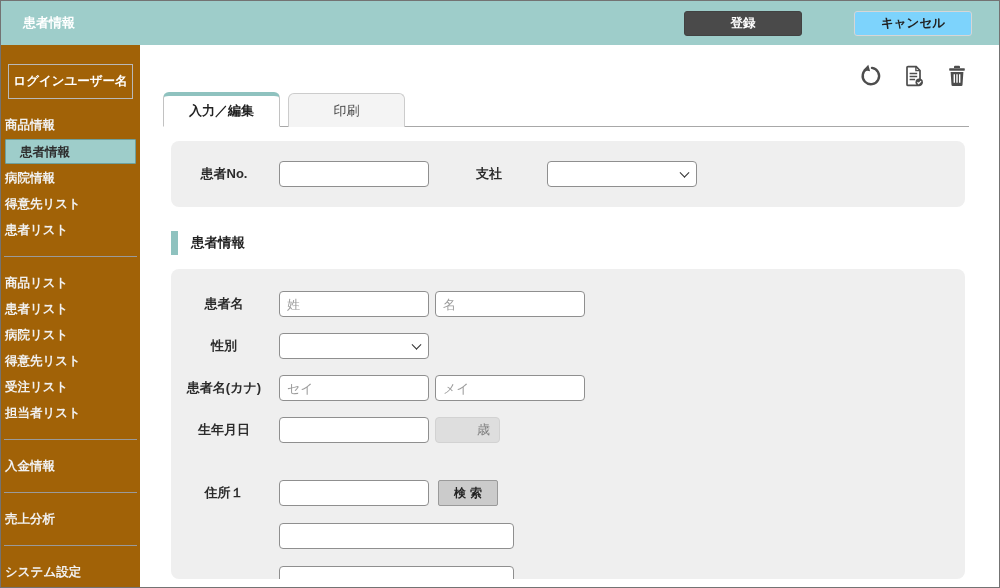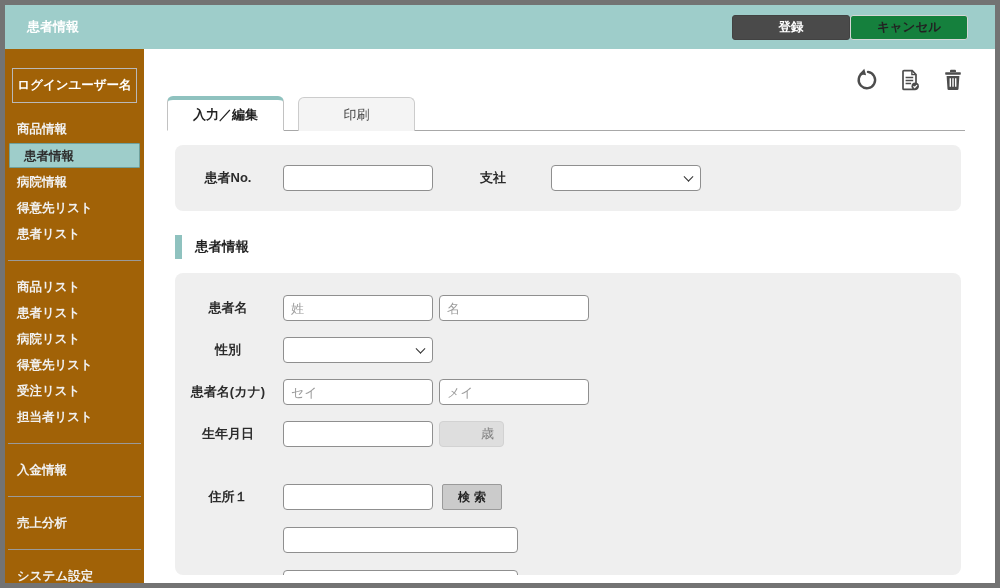--- a/index.html
+++ b/index.html
@@ -1,55 +1,55 @@
 <!DOCTYPE html>
 <html><head>
 <meta charset="utf-8">
 <style>
   * { margin:0; padding:0; box-sizing:border-box; }
   html,body { background:#fff; }
   body { font-family:"Liberation Sans","DejaVu Sans",sans-serif; }
 
   .page {
     width:1000px; height:588px;
-    border:5px solid #737373;
+    border:1px solid #737373;
     display:flex; flex-direction:column;
     overflow:hidden; background:#fff;
   }
 
   
   .topbar {
     height:44px; flex-shrink:0;
     background:#9ecdca;
     display:flex; align-items:center;
   }
   .topbar-title { margin-left:22px; color:#fff; font-size:13px; font-weight:bold; }
-  .topbar-actions { margin-left:auto; margin-right:27px; display:flex; }
+  .topbar-actions { margin-left:auto; margin-right:27px; display:flex; gap:12px; }
   .btn {
     width:118px; height:25px; border-radius:3px;
     font-size:12.5px; font-weight:bold;
     display:flex; align-items:center; justify-content:center;
     cursor:pointer; font-family:inherit;
   }
   .btn-register { background:#4a4a4a; color:#fff; border:1px solid #424242; }
-  .btn-cancel   { background:#15803d; color:#222; border:1px solid #d6d6d6; }
+  .btn-cancel   { background:#7dd3fc; color:#222; border:1px solid #d6d6d6;margin-left:40px; }
 
   
   .content { flex:1; display:flex; overflow:hidden; }
 
   
   .sidebar { width:139px; flex-shrink:0; background:#a16207; overflow:hidden; }
   .login-box {
     margin:19px 7px 0 7px; padding:8px 2px;
     border:1px solid #b9b9b9; color:#fff;
     font-size:12.5px; font-weight:bold; text-align:center;
   }
   .side-menu { margin-top:13px; }
   .side-item {
-    height:26px; line-height:26px; padding-left:12px;
+    height:26px; line-height:26px; padding-left:4px;
     color:#f1f1f1; font-size:12.5px; font-weight:bold;
     cursor:pointer; white-space:nowrap;
   }
   .side-item.active {
     background:#9ecdca; color:#2e2e2e;
     margin:1px 4px; padding-left:14px;
     height:25px; line-height:25px;
     border:1px solid #6ea09d; border-radius:1px;
   }
   .side-divider { border:none; border-top:1px solid #9a9a9a; margin:13px 3px; }
@@ -72,21 +72,21 @@
     width:117px; height:35px; margin-bottom:-1px;
     display:flex; align-items:center; justify-content:center;
     font-size:13px; border-radius:6px 6px 0 0; cursor:pointer;
   }
   .tab.active {
     background:#fff; font-weight:bold; color:#222;
     border:1px solid #c2c2c2; border-bottom:1px solid #fff;
     border-top:4px solid #8fc2bf;
   }
   .tab.inactive {
-    background:#f4f4f4; color:#444; height:34px; margin-left:14px;
+    background:#f4f4f4; color:#444; height:34px; margin-left:8px;
     border:1px solid #cccccc; border-bottom:none;
   }
 
   .panel {
     background:#efefef; border-radius:8px;
     margin-left:8px; margin-right:4px;
   }
   .panel-top { margin-top:14px; height:66px; flex-shrink:0; display:flex; align-items:center; }
 
   .flabel {

